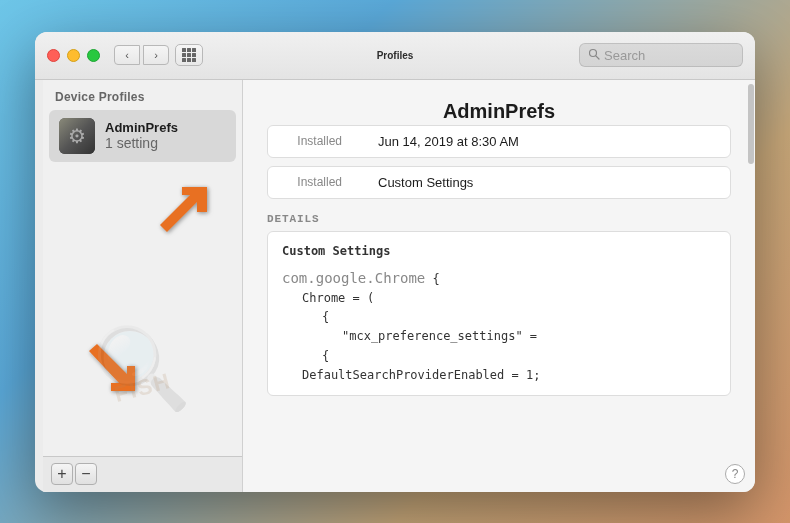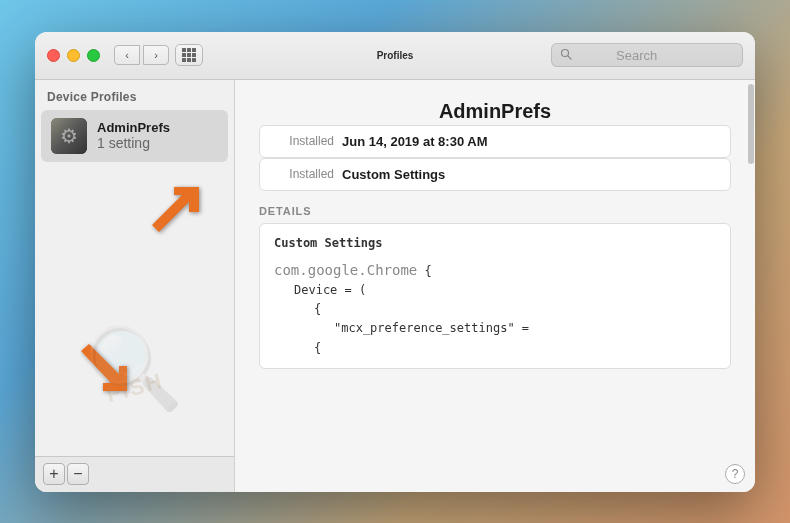--- a/index.html
+++ b/index.html
@@ -113,24 +113,23 @@
       color: #2c2c2c;
     }
 
     .search-bar {
       margin-left: auto;
       display: flex;
       align-items: center;
       background: rgba(0,0,0,0.08);
       border-radius: 6px;
       padding: 3px 8px;
-      width: 192px;
+      width: 164px;
       height: 24px;
       border: 1px solid rgba(0,0,0,0.12);
-      gap: 40px;
     }
 
     .search-icon-svg {
       color: #888;
       font-size: 12px;
       margin-right: 4px;
     }
 
     .search-input {
       background: none;
@@ -141,20 +140,21 @@
       width: 100%;
     }
 
     .search-input::placeholder { color: #999; }
 
     
     .content {
       display: flex;
       flex: 1;
       overflow: hidden;
+      padding-left: 8px;
     }
 
     
     .sidebar {
       width: 200px;
       background: #f0f0f0;
       border-right: 1px solid #d0d0d0;
       display: flex;
       flex-direction: column;
       flex-shrink: 0;
@@ -283,50 +283,52 @@
       font-weight: 600;
       color: #e55a00;
       margin-bottom: 16px;
     }
 
     .info-row {
       background: white;
       border: 1px solid #ddd;
       border-radius: 6px;
       padding: 8px 14px;
+      margin-bottom: 8px;
       display: flex;
       font-size: 13px;
       color: #444;
+      gap: 28px;
     }
 
     .info-label {
       font-size: 12px;
       color: #888;
       margin-right: 8px;
       min-width: 60px;
       text-align: right;
     }
 
     .info-value {
       color: #1c1c1c;
       font-size: 13px;
-      font-weight: bold;
     }
 
     .details-section {
       margin-top: 14px;
     }
 
     .details-heading {
       font-size: 11px;
       font-weight: 700;
       color: #888;
       letter-spacing: 0.08em;
       text-transform: uppercase;
       margin-bottom: 6px;
+      font-family: Liberation Mono, monospace;
     }
 
     .code-block {
       background: white;
       border: 1px solid #ddd;
       border-radius: 6px;
       padding: 10px 14px;
       font-size: 12px;
       font-family: 'SF Mono', 'Menlo', 'Monaco', monospace;
       color: #333;
@@ -499,24 +501,25 @@
       </div>
 
       <div class="details-section">
         <div class="details-heading">DETAILS</div>
         <div class="code-block">
           <div style="font-weight:700; margin-bottom:6px;">Custom Settings</div>
           <div>
             <span class="code-label">com.google.Chrome</span>
             <span> {</span>
           </div>
-          <div class="code-indent-1">Device =  (</div>
+          <div class="code-indent-1">Chrome =  (</div>
           <div class="code-indent-2">{</div>
           <div class="code-indent-3">"mcx_preference_settings" =</div>
           <div class="code-indent-2">{</div>
+          <div class="code-indent-1">DefaultSearchProviderEnabled = 1;</div>
         </div>
       </div>
 
       <div class="scrollbar-track">
         <div class="scrollbar-thumb"></div>
       </div>
 
       <div class="help-btn">?</div>
     </div>
   </div>

